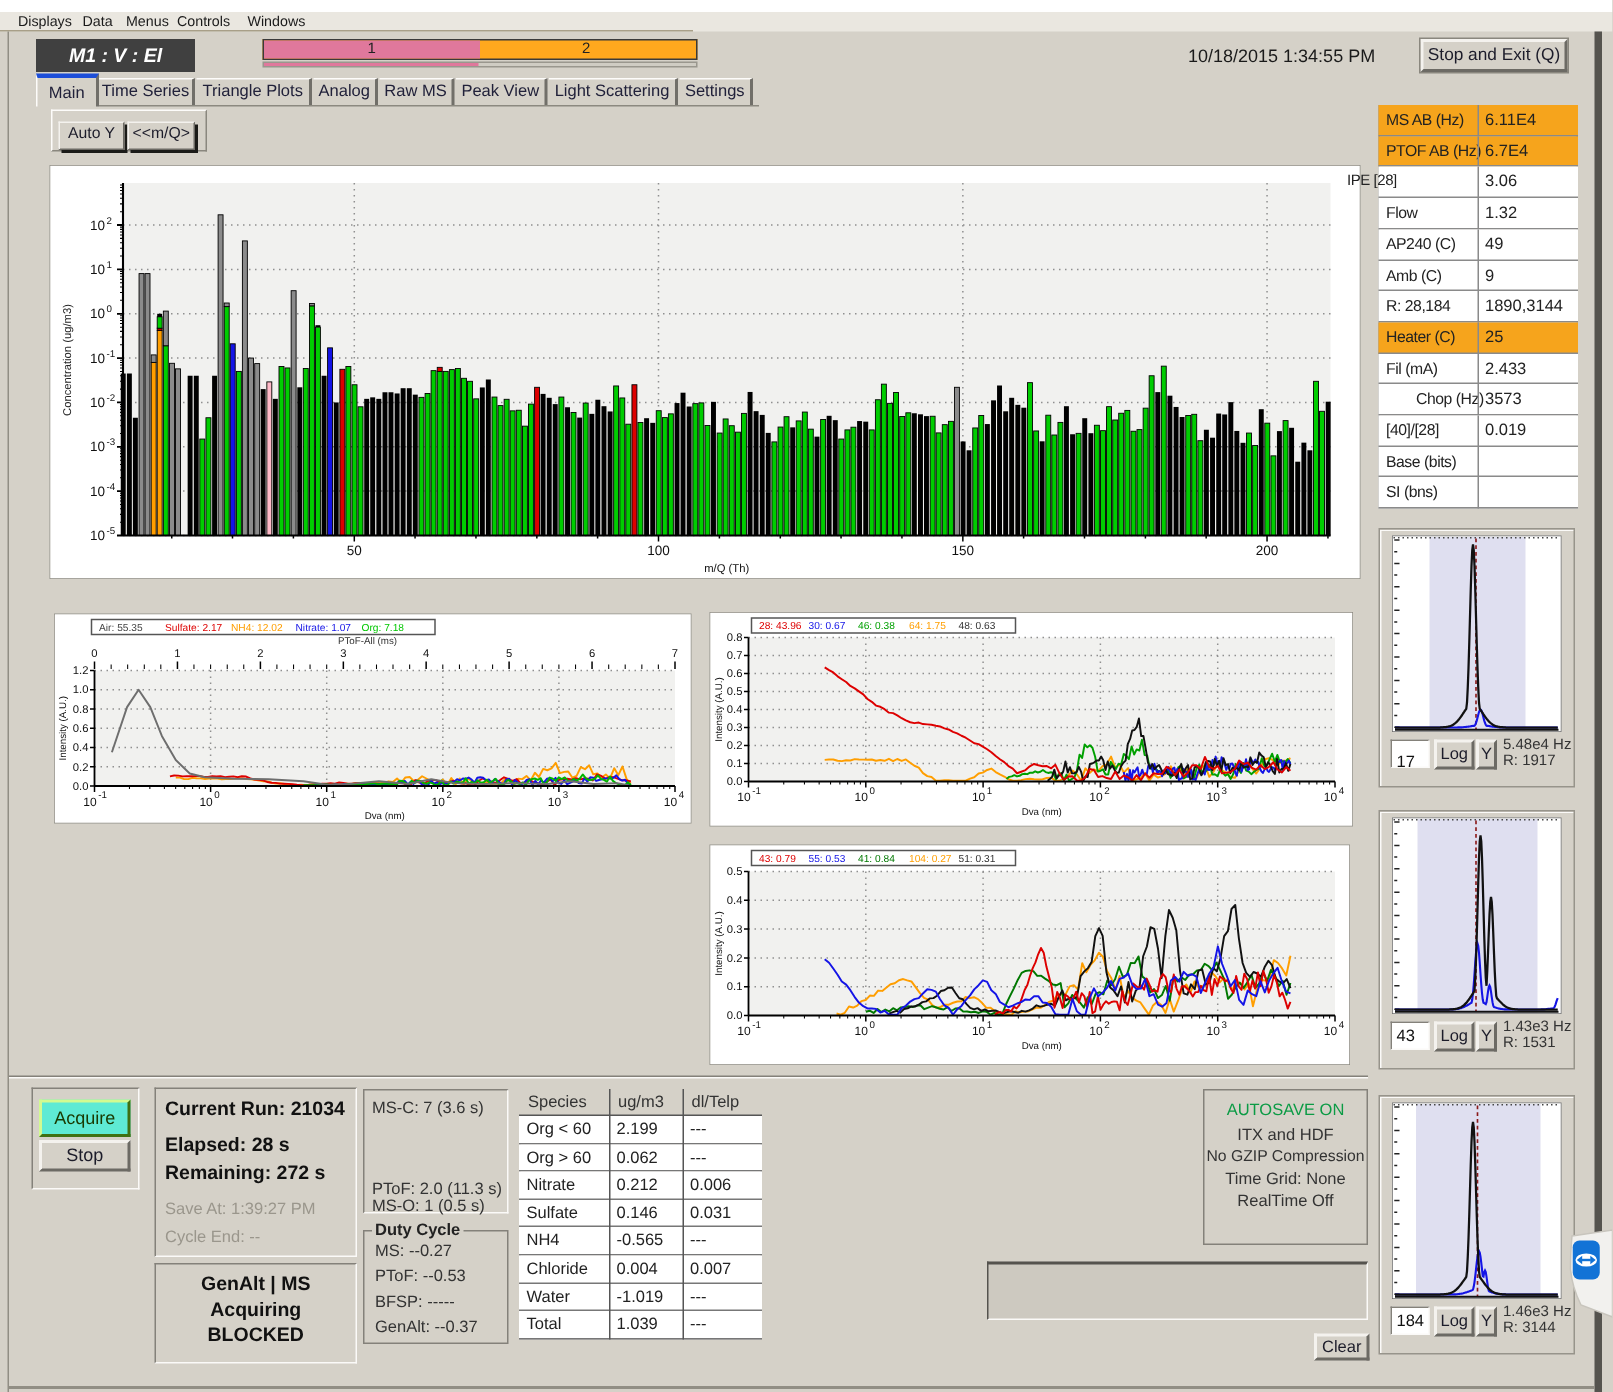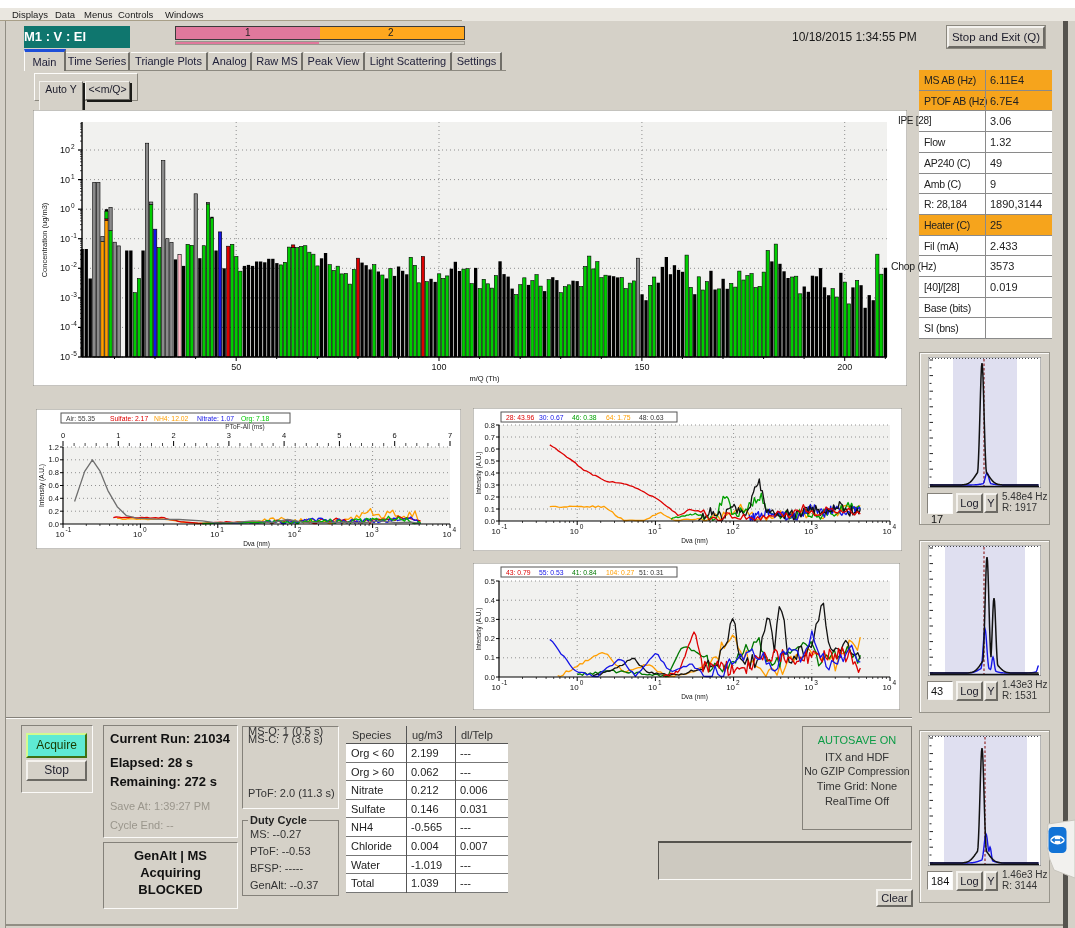--- a/index.html
+++ b/index.html
@@ -14,40 +14,40 @@
 <div style="left:0px;top:8px;width:1075px;height:13px;background:#eae7e0;"></div>
 <div style="left:0px;top:20px;width:462px;height:1px;background:#a89f88;"></div>
 <div class="t" style="left:12px;top:9px;font-size:9.5px;color:#1a1a1a;">Displays</div>
 <div class="t" style="left:55px;top:9px;font-size:9.5px;color:#1a1a1a;">Data</div>
 <div class="t" style="left:84px;top:9px;font-size:9.5px;color:#1a1a1a;">Menus</div>
 <div class="t" style="left:118px;top:9px;font-size:9.5px;color:#1a1a1a;">Controls</div>
 <div class="t" style="left:165px;top:9px;font-size:9.5px;color:#1a1a1a;">Windows</div>
 <div style="left:5px;top:21px;width:1px;height:907px;background:#918e84;"></div>
 <div style="left:1063px;top:21px;width:5px;height:907px;background:#55534e;"></div>
 <div style="left:6px;top:924px;width:1057px;height:2px;background:#918e84;"></div>
-<div style="left:24px;top:26px;width:106px;height:22px;background:#0f766e;color:#fff;font-weight:bold;font-size:13px;line-height:22px;">M1 : V : El</div>
+<div style="left:24px;top:26px;width:106px;height:22px;background:#404040;color:#fff;font-weight:bold;font-size:13px;text-align:center;line-height:22px;font-style:italic;">M1 : V : El</div>
 <div style="left:175px;top:26px;width:290px;height:14px;border:1px solid #3a3a3a;background:#ffa81e;"></div>
 <div style="left:176px;top:27px;width:144px;height:12px;background:#e0789c;"></div>
 <div class="t" style="left:245px;top:27px;font-size:10px;color:#222;">1</div>
 <div class="t" style="left:388px;top:27px;font-size:10px;color:#222;">2</div>
 <div style="left:175px;top:41px;width:290px;height:4px;border:1px solid #9a978e;background:#cfccc3;"></div>
 <div style="left:176px;top:42px;width:143px;height:2px;background:#e0789c;"></div>
 <div class="t" style="left:792px;top:30px;font-size:12px;color:#1a1a1a;">10/18/2015 1:34:55 PM</div>
 <div class="btn" style="left:947px;top:26px;width:98px;height:22px;font-size:11.5px;line-height:18px;">Stop and Exit (Q)</div>
 <div style="left:24px;top:49px;width:42px;height:22px;background:#d5d1c8;border-top:3px solid #1d4ed8;border-left:1px solid #fdfcfa;border-right:2px solid #716f69;font-size:11px;color:#21213a;text-align:center;line-height:20px;">Main</div>
 <div style="left:66px;top:52px;width:64px;height:18px;background:#d5d1c8;border-top:1px solid #fdfcfa;border-right:2px solid #716f69;font-size:11px;color:#21213a;text-align:center;line-height:17px;">Time Series</div>
 <div style="left:131px;top:52px;width:77px;height:18px;background:#d5d1c8;border-top:1px solid #fdfcfa;border-right:2px solid #716f69;font-size:11px;color:#21213a;text-align:center;line-height:17px;">Triangle Plots</div>
 <div style="left:209px;top:52px;width:43px;height:18px;background:#d5d1c8;border-top:1px solid #fdfcfa;border-right:2px solid #716f69;font-size:11px;color:#21213a;text-align:center;line-height:17px;">Analog</div>
 <div style="left:253px;top:52px;width:50px;height:18px;background:#d5d1c8;border-top:1px solid #fdfcfa;border-right:2px solid #716f69;font-size:11px;color:#21213a;text-align:center;line-height:17px;">Raw MS</div>
 <div style="left:304px;top:52px;width:61px;height:18px;background:#d5d1c8;border-top:1px solid #fdfcfa;border-right:2px solid #716f69;font-size:11px;color:#21213a;text-align:center;line-height:17px;">Peak View</div>
 <div style="left:366px;top:52px;width:86px;height:18px;background:#d5d1c8;border-top:1px solid #fdfcfa;border-right:2px solid #716f69;font-size:11px;color:#21213a;text-align:center;line-height:17px;">Light Scattering</div>
 <div style="left:453px;top:52px;width:49px;height:18px;background:#d5d1c8;border-top:1px solid #fdfcfa;border-right:2px solid #716f69;font-size:11px;color:#21213a;text-align:center;line-height:17px;">Settings</div>
 <div style="left:66px;top:70px;width:440px;height:1px;background:#8c8980;"></div>
 <div style="left:34px;top:73px;width:104px;height:28px;border-top:1px solid #fdfcfa;border-left:1px solid #fdfcfa;border-right:1px solid #8a877e;border-bottom:1px solid #8a877e;background:#d5d1c8;"></div>
-<div class="btn" style="left:39px;top:81px;width:44px;height:30px;font-size:10.5px;line-height:14px;border-width:1px;outline:none;box-shadow:2px 2px 0 #1b1b18;">Auto Y</div>
+<div class="btn" style="left:39px;top:81px;width:44px;height:19px;font-size:10.5px;line-height:14px;border-width:1px;outline:none;box-shadow:2px 2px 0 #1b1b18;">Auto Y</div>
 <div class="btn" style="left:85px;top:81px;width:45px;height:19px;font-size:10.5px;line-height:14px;border-width:1px;outline:none;box-shadow:2px 2px 0 #1b1b18;">&lt;&lt;m/Q&gt;</div>
 <svg style="left:33px;top:110px;" width="874" height="276">
     <rect x="0" y="0" width="874" height="276" fill="#ffffff" stroke="#8a877e" stroke-width="1"></rect>
     <rect x="49" y="247" width="805" height="0" fill="none"></rect>
     <rect x="49" y="12" width="805" height="235" fill="#f1f1ef"></rect>
     <line x1="49" y1="247.0" x2="854" y2="247.0" stroke="#8f8f8f" stroke-width="1" stroke-dasharray="1 3"></line>
     <line x1="49" y1="217.4" x2="854" y2="217.4" stroke="#8f8f8f" stroke-width="1" stroke-dasharray="1 3"></line>
     <line x1="49" y1="187.9" x2="854" y2="187.9" stroke="#8f8f8f" stroke-width="1" stroke-dasharray="1 3"></line>
     <line x1="49" y1="158.3" x2="854" y2="158.3" stroke="#8f8f8f" stroke-width="1" stroke-dasharray="1 3"></line>
     <line x1="49" y1="128.7" x2="854" y2="128.7" stroke="#8f8f8f" stroke-width="1" stroke-dasharray="1 3"></line>
@@ -763,21 +763,21 @@
 <div class="t" style="left:990px;top:198px;font-size:11px;color:#222;">1890,3144</div>
 <div style="left:919px;top:215px;width:133px;height:21px;background:#f6a41c;border-bottom:1px solid #8a8a8a;"></div>
 <div class="t" style="left:924px;top:219px;font-size:10.5px;letter-spacing:-0.3px;color:#222;">Heater (C)</div>
 <div style="left:985px;top:215px;width:1px;height:21px;background:#8a8a8a;"></div>
 <div class="t" style="left:990px;top:219px;font-size:11px;color:#222;">25</div>
 <div style="left:919px;top:236px;width:133px;height:20px;background:#ffffff;border-bottom:1px solid #8a8a8a;"></div>
 <div class="t" style="left:924px;top:240px;font-size:10.5px;letter-spacing:-0.3px;color:#222;">Fil (mA)</div>
 <div style="left:985px;top:236px;width:1px;height:20px;background:#8a8a8a;"></div>
 <div class="t" style="left:990px;top:240px;font-size:11px;color:#222;">2.433</div>
 <div style="left:919px;top:256px;width:133px;height:21px;background:#ffffff;border-bottom:1px solid #8a8a8a;"></div>
-<div class="t" style="left:891px;top:260px;font-size:10.5px;letter-spacing:-0.3px;color:#222;">Chop (Hz)</div>
+<div class="t" style="left:944px;top:260px;font-size:10.5px;letter-spacing:-0.3px;color:#222;">Chop (Hz)</div>
 <div style="left:985px;top:256px;width:1px;height:21px;background:#8a8a8a;"></div>
 <div class="t" style="left:990px;top:260px;font-size:11px;color:#222;">3573</div>
 <div style="left:919px;top:277px;width:133px;height:21px;background:#ffffff;border-bottom:1px solid #8a8a8a;"></div>
 <div class="t" style="left:924px;top:281px;font-size:10.5px;letter-spacing:-0.3px;color:#222;">[40]/[28]</div>
 <div style="left:985px;top:277px;width:1px;height:21px;background:#8a8a8a;"></div>
 <div class="t" style="left:990px;top:281px;font-size:11px;color:#222;">0.019</div>
 <div style="left:919px;top:298px;width:133px;height:20px;background:#ffffff;border-bottom:1px solid #8a8a8a;"></div>
 <div class="t" style="left:924px;top:302px;font-size:10.5px;letter-spacing:-0.3px;color:#222;">Base (bits)</div>
 <div style="left:985px;top:298px;width:1px;height:20px;background:#8a8a8a;"></div>
 <div style="left:919px;top:318px;width:133px;height:21px;background:#ffffff;border-bottom:1px solid #8a8a8a;"></div>
@@ -803,21 +803,21 @@
     <line x1="1.5" y1="96.6" x2="5.0" y2="96.6" stroke="#222" stroke-width="1"></line>
     <line x1="1.5" y1="104.4" x2="3.5" y2="104.4" stroke="#222" stroke-width="1"></line>
     <line x1="1.5" y1="112.2" x2="5.0" y2="112.2" stroke="#222" stroke-width="1"></line>
     <line x1="1.5" y1="120.0" x2="3.5" y2="120.0" stroke="#222" stroke-width="1"></line>
     <line x1="1.5" y1="127.8" x2="5.0" y2="127.8" stroke="#222" stroke-width="1"></line>
     <line x1="56" y1="2" x2="56" y2="129" stroke="#8b1a1a" stroke-width="1.1" stroke-dasharray="2.5 2"></line>
     <polyline points="2.0,128.0 2.5,128.0 3.0,128.0 3.5,128.0 4.0,128.0 4.5,128.0 5.0,128.0 5.5,128.0 6.0,128.0 6.5,128.0 7.0,128.0 7.5,128.0 8.0,128.0 8.5,128.0 9.0,128.0 9.5,128.0 10.0,128.0 10.5,128.0 11.0,128.0 11.5,128.0 12.0,128.0 12.5,128.0 13.0,128.0 13.5,128.0 14.0,128.0 14.5,128.0 15.0,128.0 15.5,128.0 16.0,128.0 16.5,128.0 17.0,128.0 17.5,128.0 18.0,128.0 18.5,128.0 19.0,128.0 19.5,128.0 20.0,128.0 20.5,128.0 21.0,128.0 21.5,128.0 22.0,128.0 22.5,128.0 23.0,128.0 23.5,128.0 24.0,128.0 24.5,128.0 25.0,128.0 25.5,128.0 26.0,128.0 26.5,128.0 27.0,128.0 27.5,128.0 28.0,128.0 28.5,128.0 29.0,128.0 29.5,128.0 30.0,128.0 30.5,128.0 31.0,128.0 31.5,128.0 32.0,128.0 32.5,128.0 33.0,128.0 33.5,128.0 34.0,128.0 34.5,128.0 35.0,128.0 35.5,128.0 36.0,128.0 36.5,128.0 37.0,128.0 37.5,128.0 38.0,128.0 38.5,128.0 39.0,128.0 39.5,128.0 40.0,128.0 40.5,128.0 41.0,128.0 41.5,128.0 42.0,128.0 42.5,128.0 43.0,128.0 43.5,128.0 44.0,127.9 44.5,127.9 45.0,127.9 45.5,127.9 46.0,127.9 46.5,127.9 47.0,127.8 47.5,127.8 48.0,127.7 48.5,127.7 49.0,127.7 49.5,127.6 50.0,127.5 50.5,127.5 51.0,127.4 51.5,127.3 52.0,127.3 52.5,127.2 53.0,127.1 53.5,127.0 54.0,126.9 54.5,126.9 55.0,126.8 55.5,126.2 56.0,125.0 56.5,123.4 57.0,121.5 57.5,119.5 58.0,117.7 58.5,116.5 59.0,116.0 59.5,116.5 60.0,117.7 60.5,119.5 61.0,121.5 61.5,123.4 62.0,125.0 62.5,126.2 63.0,126.8 63.5,126.9 64.0,126.9 64.5,127.0 65.0,127.1 65.5,127.2 66.0,127.3 66.5,127.3 67.0,127.4 67.5,127.5 68.0,127.5 68.5,127.6 69.0,127.7 69.5,127.7 70.0,127.7 70.5,127.8 71.0,127.8 71.5,127.9 72.0,127.9 72.5,127.9 73.0,127.9 73.5,127.9 74.0,127.9 74.5,128.0 75.0,128.0 75.5,128.0 76.0,128.0 76.5,128.0 77.0,128.0 77.5,128.0 78.0,128.0 78.5,128.0 79.0,128.0 79.5,128.0 80.0,128.0 80.5,128.0 81.0,128.0 81.5,128.0 82.0,128.0 82.5,128.0 83.0,128.0 83.5,128.0 84.0,128.0 84.5,128.0 85.0,128.0 85.5,128.0 86.0,128.0 86.5,128.0 87.0,128.0 87.5,128.0 88.0,128.0 88.5,128.0 89.0,128.0 89.5,128.0 90.0,128.0 90.5,128.0 91.0,128.0 91.5,128.0 92.0,128.0 92.5,128.0 93.0,128.0 93.5,128.0 94.0,128.0 94.5,128.0 95.0,128.0 95.5,128.0 96.0,128.0 96.5,128.0 97.0,128.0 97.5,128.0 98.0,128.0 98.5,128.0 99.0,128.0 99.5,128.0 100.0,128.0 100.5,128.0 101.0,128.0 101.5,128.0 102.0,128.0 102.5,128.0 103.0,128.0 103.5,128.0 104.0,128.0 104.5,128.0 105.0,128.0 105.5,128.0 106.0,128.0 106.5,128.0 107.0,128.0 107.5,128.0 108.0,128.0 108.5,128.0 109.0,128.0 109.5,128.0 110.0,128.0 110.5,128.0" fill="none" stroke="#1414e6" stroke-width="1.4"></polyline>
     <polyline points="2.0,128.0 2.5,128.0 3.0,128.0 3.5,128.0 4.0,128.0 4.5,128.0 5.0,128.0 5.5,128.0 6.0,128.0 6.5,128.0 7.0,128.0 7.5,128.0 8.0,128.0 8.5,128.0 9.0,128.0 9.5,128.0 10.0,128.0 10.5,128.0 11.0,128.0 11.5,128.0 12.0,128.0 12.5,128.0 13.0,128.0 13.5,128.0 14.0,128.0 14.5,128.0 15.0,128.0 15.5,128.0 16.0,128.0 16.5,128.0 17.0,128.0 17.5,128.0 18.0,128.0 18.5,128.0 19.0,128.0 19.5,128.0 20.0,128.0 20.5,128.0 21.0,128.0 21.5,128.0 22.0,128.0 22.5,128.0 23.0,128.0 23.5,128.0 24.0,128.0 24.5,128.0 25.0,128.0 25.5,128.0 26.0,128.0 26.5,128.0 27.0,128.0 27.5,128.0 28.0,128.0 28.5,128.0 29.0,128.0 29.5,128.0 30.0,128.0 30.5,128.0 31.0,128.0 31.5,128.0 32.0,128.0 32.5,127.9 33.0,127.9 33.5,127.9 34.0,127.9 34.5,127.8 35.0,127.8 35.5,127.8 36.0,127.7 36.5,127.6 37.0,127.5 37.5,127.4 38.0,127.3 38.5,127.2 39.0,127.0 39.5,126.8 40.0,126.6 40.5,126.3 41.0,126.0 41.5,125.6 42.0,125.3 42.5,124.8 43.0,124.4 43.5,123.9 44.0,123.3 44.5,122.7 45.0,122.1 45.5,121.4 46.0,120.7 46.5,120.0 47.0,119.3 47.5,118.5 48.0,117.8 48.5,117.0 49.0,116.3 49.5,115.6 50.0,111.5 50.5,101.6 51.0,88.4 51.5,72.1 52.0,54.0 52.5,35.9 53.0,20.3 53.5,9.8 54.0,6.0 54.5,9.8 55.0,20.3 55.5,35.9 56.0,54.0 56.5,72.1 57.0,88.4 57.5,101.6 58.0,111.5 58.5,115.6 59.0,116.3 59.5,117.0 60.0,117.8 60.5,118.5 61.0,119.3 61.5,120.0 62.0,120.7 62.5,121.4 63.0,122.1 63.5,122.7 64.0,123.3 64.5,123.9 65.0,124.4 65.5,124.8 66.0,125.3 66.5,125.6 67.0,126.0 67.5,126.3 68.0,126.6 68.5,126.8 69.0,127.0 69.5,127.2 70.0,127.3 70.5,127.4 71.0,127.5 71.5,127.6 72.0,127.7 72.5,127.8 73.0,127.8 73.5,127.8 74.0,127.9 74.5,127.9 75.0,127.9 75.5,127.9 76.0,128.0 76.5,128.0 77.0,128.0 77.5,128.0 78.0,128.0 78.5,128.0 79.0,128.0 79.5,128.0 80.0,128.0 80.5,128.0 81.0,128.0 81.5,128.0 82.0,128.0 82.5,128.0 83.0,128.0 83.5,128.0 84.0,128.0 84.5,128.0 85.0,128.0 85.5,128.0 86.0,128.0 86.5,128.0 87.0,128.0 87.5,128.0 88.0,128.0 88.5,128.0 89.0,128.0 89.5,128.0 90.0,128.0 90.5,128.0 91.0,128.0 91.5,128.0 92.0,128.0 92.5,128.0 93.0,128.0 93.5,128.0 94.0,128.0 94.5,128.0 95.0,128.0 95.5,128.0 96.0,128.0 96.5,128.0 97.0,128.0 97.5,128.0 98.0,128.0 98.5,128.0 99.0,128.0 99.5,128.0 100.0,128.0 100.5,128.0 101.0,128.0 101.5,128.0 102.0,128.0 102.5,128.0 103.0,128.0 103.5,128.0 104.0,128.0 104.5,128.0 105.0,128.0 105.5,128.0 106.0,128.0 106.5,128.0 107.0,128.0 107.5,128.0 108.0,128.0 108.5,128.0 109.0,128.0 109.5,128.0 110.0,128.0 110.5,128.0" fill="none" stroke="#111" stroke-width="1.5"></polyline>
     <line x1="2" y1="129.5" x2="111" y2="129.5" stroke="#111" stroke-width="1.3"></line>
   </svg>
-<div class="sunk" style="left:927px;top:493px;width:26px;height:19px;background:#fff;font-size:11px;color:#111;padding:19px 0 0 3px;">17</div>
+<div class="sunk" style="left:927px;top:493px;width:26px;height:19px;background:#fff;font-size:11px;color:#111;padding:8px 0 0 3px;">17</div>
 <div class="btn" style="left:956px;top:493px;width:27px;height:20px;font-size:11px;line-height:16px;border-width:2px;outline:none;">Log</div>
 <div class="btn" style="left:984px;top:493px;width:14px;height:20px;font-size:11px;line-height:16px;border-width:2px;outline:none;">Y</div>
 <div class="t" style="left:1002px;top:491px;font-size:10px;color:#333;">5.48e4 Hz</div>
 <div class="t" style="left:1002px;top:502px;font-size:10px;color:#333;">R: 1917</div>
 <div style="left:919px;top:540px;width:131px;height:173px;border:1px solid #97948b;box-shadow:inset 1px 1px 0 #fbfaf8;"></div>
 <svg style="left:928px;top:545px;" width="113" height="131">
     <rect x="0" y="0" width="113" height="131" fill="#fff" stroke="#6a6a6a" stroke-width="1"></rect>
     <rect x="17" y="1" width="80" height="129" fill="#dfdff0"></rect>
     <line x1="1" y1="1.5" x2="112" y2="1.5" stroke="#444" stroke-width="1" stroke-dasharray="1 2"></line>
     <line x1="1.5" y1="3.0" x2="5.0" y2="3.0" stroke="#222" stroke-width="1"></line>
@@ -889,21 +889,21 @@
 <div class="t" style="left:110px;top:755px;font-size:13px;font-weight:bold;color:#111;text-align:center;">Elapsed: 28 s</div>
 <div class="t" style="left:110px;top:774px;font-size:13px;font-weight:bold;color:#111;">Remaining: 272 s</div>
 <div class="t" style="left:110px;top:800px;font-size:11px;color:#9a968c;">Save At: 1:39:27 PM</div>
 <div class="t" style="left:110px;top:819px;font-size:11px;color:#9a968c;">Cycle End: --</div>
 <div class="sunk" style="left:103px;top:842px;width:135px;height:67px;"></div>
 <div style="left:103px;top:848px;font-size:13px;font-weight:bold;color:#111;width:135px;text-align:center;">GenAlt | MS</div>
 <div style="left:103px;top:865px;font-size:13px;font-weight:bold;color:#111;width:135px;text-align:center;">Acquiring</div>
 <div style="left:103px;top:882px;font-size:13px;font-weight:bold;color:#111;width:135px;text-align:center;">BLOCKED</div>
 <div class="sunk" style="left:242px;top:726px;width:97px;height:83px;"></div>
 <div class="t" style="left:248px;top:733px;font-size:11px;color:#333;">MS-C: 7 (3.6 s)</div>
-<div class="t" style="left:248px;top:725px;font-size:11px;color:#333;">MS-O: 1 (0.5 s)</div>
+<div class="t" style="left:248px;top:798px;font-size:11px;color:#333;">MS-O: 1 (0.5 s)</div>
 <div class="t" style="left:248px;top:787px;font-size:11px;color:#333;">PToF: 2.0 (11.3 s)</div>
 <div style="left:242px;top:820px;width:97px;height:76px;border:1px solid #84817a;"></div>
 <div class="t" style="left:248px;top:814px;font-size:11px;font-weight:bold;color:#222;background:#d5d1c8;padding:0 2px;">Duty Cycle</div>
 <div class="t" style="left:250px;top:828px;font-size:11px;color:#333;">MS: --0.27</div>
 <div class="t" style="left:250px;top:845px;font-size:11px;color:#333;">PToF: --0.53</div>
 <div class="t" style="left:250px;top:862px;font-size:11px;color:#333;">BFSP: -----</div>
 <div class="t" style="left:250px;top:879px;font-size:11px;color:#333;">GenAlt: --0.37</div>
 <div style="left:346px;top:726px;width:162px;height:167px;border:1px solid #555;"></div>
 <div style="left:346px;top:726px;width:162px;height:18px;background:#d5d1c8;border-bottom:1px solid #555;"></div>
 <div class="t" style="left:352px;top:729px;font-size:11px;color:#333;">Species</div>

